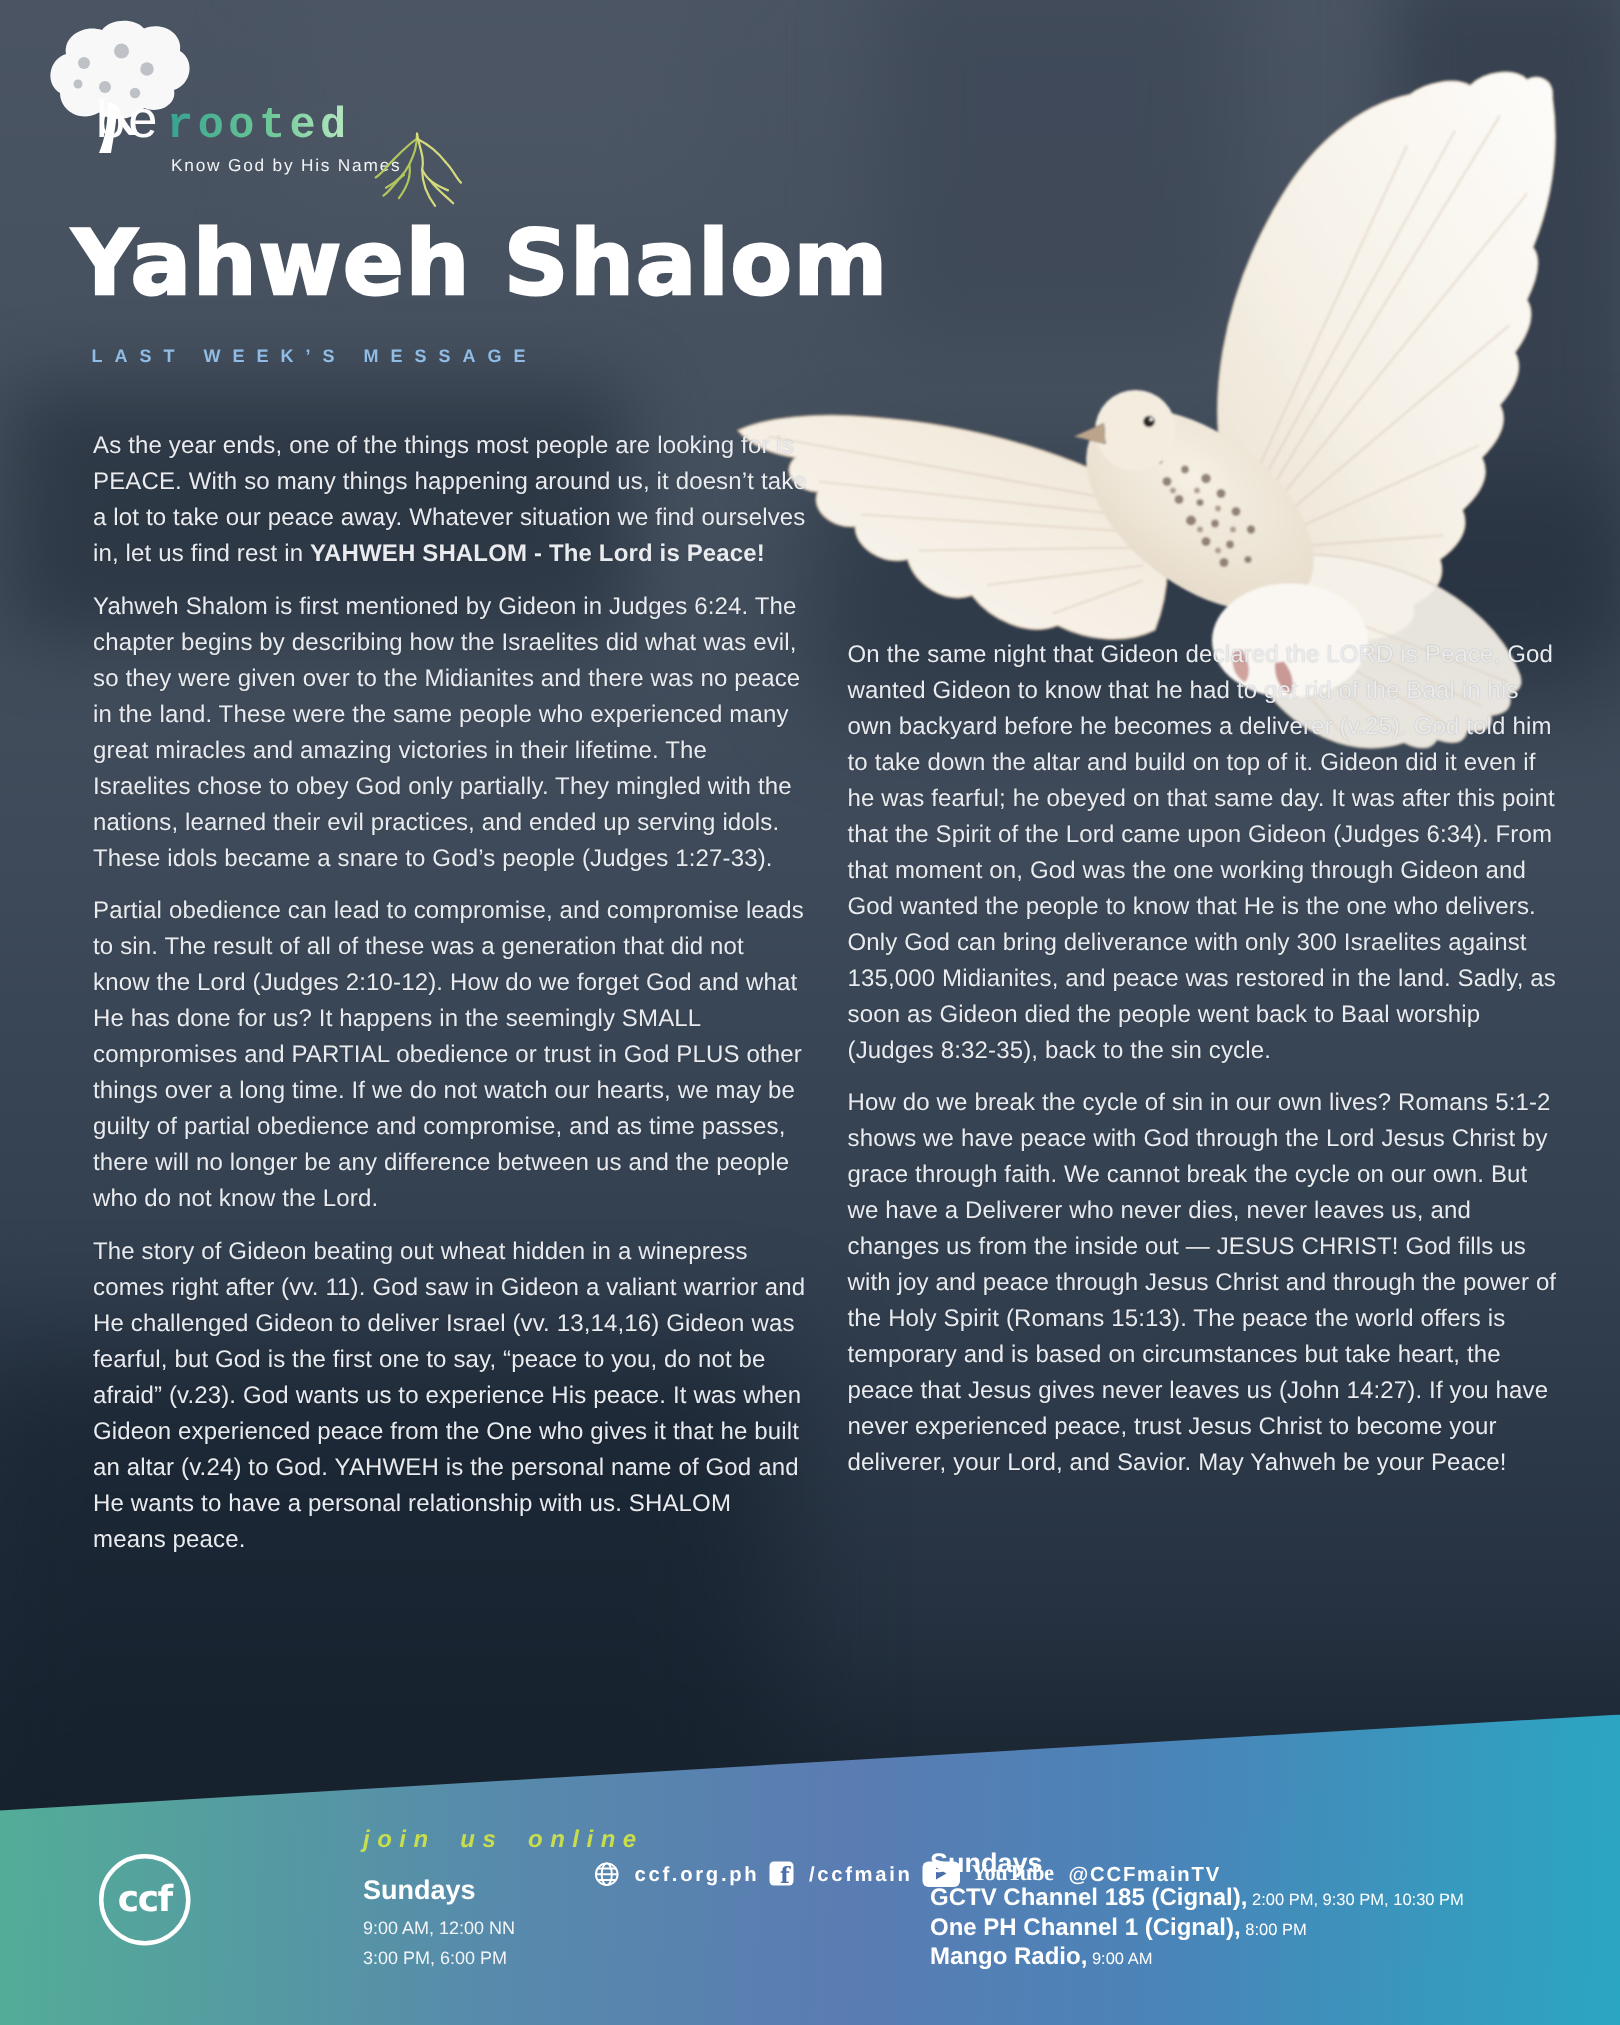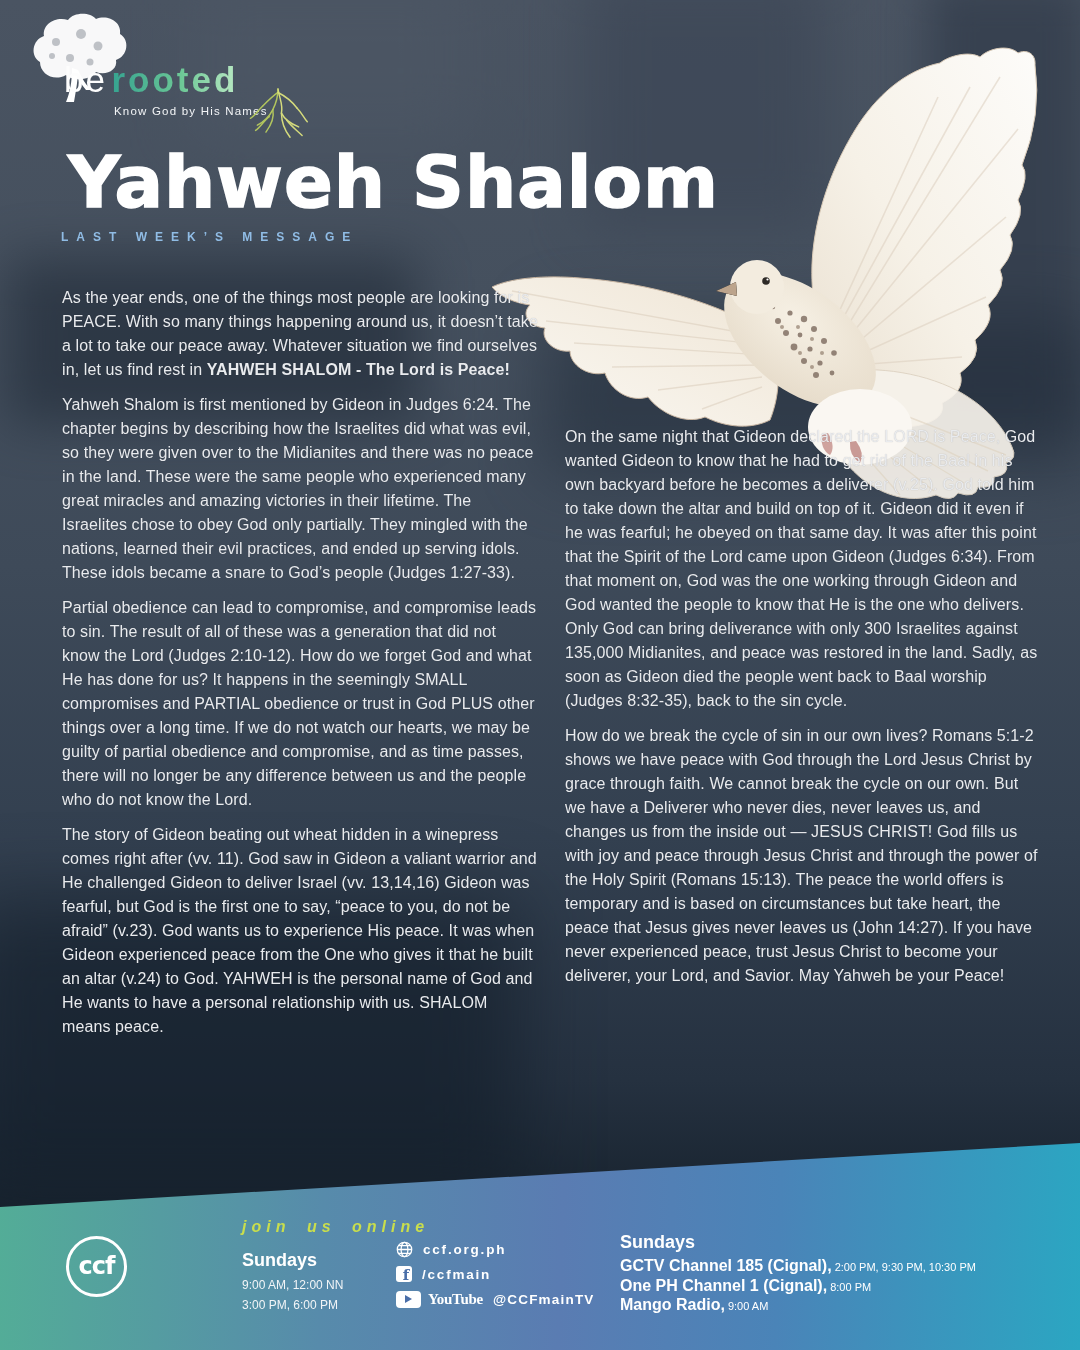--- a/index.html
+++ b/index.html
@@ -18,31 +18,31 @@
   .bg-s5{left:585px;top:-30px;width:240px;height:260px;background:#3a4454;filter:blur(28px);opacity:.6;}
   .bg-s6{left:-40px;top:900px;width:560px;height:300px;background:#121d29;filter:blur(40px);opacity:.6;}
 
   
   .dove{position:absolute;left:470px;top:35px;width:580px;height:485px;}
 
   
   .tree{position:absolute;left:26px;top:12px;width:104px;height:94px;}
   .brandline{position:absolute;left:64px;top:60px;white-space:nowrap;}
   .brand-be{font-size:35px;font-weight:400;color:#fdfdfd;letter-spacing:2px;}
-  .brand-rooted{font-size:35px;font-weight:bold;letter-spacing:3px;
-    font-family:Liberation Sans, sans-serif;
+  .brand-rooted{font-size:29px;font-weight:bold;letter-spacing:3px;
+    font-family:Liberation Mono, monospace;
     background:linear-gradient(90deg,#35a390 0%,#6cc796 55%,#b9e9c3 100%);
     -webkit-background-clip:text;background-clip:text;color:transparent;margin-top:19px;}
   .tagline{position:absolute;left:114px;top:105px;font-size:11.5px;color:#f2f4f6;
     letter-spacing:1.2px;}
   .roots{position:absolute;left:247px;top:86px;width:62px;height:56px;}
 
   
-  .title{position:absolute;left:68px;top:146px;font-family:"DejaVu Sans",sans-serif;
-    font-size:72px;font-weight:bold;color:#ffffff;letter-spacing:1px;line-height:1;text-align:right;
+  .title{position:absolute;left:48px;top:146px;font-family:"DejaVu Sans",sans-serif;
+    font-size:60px;font-weight:bold;color:#ffffff;letter-spacing:1px;line-height:1;text-align:right;
     -webkit-text-stroke:1.6px #ffffff;}
   .kicker{position:absolute;left:61px;top:230px;font-size:12px;font-weight:bold;
     color:#90bce5;letter-spacing:8px;}
 
   
   .article{position:absolute;left:62px;top:286px;width:979px;
     display:grid;grid-template-columns:476px 476px;column-gap:27px;}
   .article p{margin:0 0 11px 0;font-size:16px;line-height:24px;letter-spacing:.1px;
     color:#e9ebee;text-shadow:0 0 1px rgba(10,16,24,.25);}
   .col-right{padding-top:139px;}
@@ -55,21 +55,21 @@
     clip-path:polygon(0px 77px,1080px 13px,1080px 220px,0px 220px);}
   .ccf-logo{position:absolute;left:66px;top:1236px;width:55px;height:55px;border:3.5px solid #fff;
     border-radius:50%;display:flex;align-items:center;justify-content:center;}
   .ccf-logo span{font-family:"DejaVu Sans",sans-serif;font-weight:bold;font-size:24px;
     color:#fff;letter-spacing:-1px;transform:translateY(-1px);}
   .f-head{font-size:16px;font-weight:bold;color:#c9de4c;letter-spacing:5px;word-spacing:7px;font-style:italic;}
   .f-day{font-size:18px;font-weight:bold;color:#fff;}
   .online{position:absolute;left:242px;top:1218px;}
   .online .f-day{margin-top:14px;}
   .f-times{font-size:17px;line-height:20px;color:#f2f5f7;margin-top:3px;}
-  .links{position:absolute;left:396px;top:1240px;display:flex;flex-direction:column;gap:7px;}
+  .links{position:absolute;left:396px;top:1240px;display:flex;flex-direction:row;gap:7px;}
   .link-row{display:flex;align-items:center;gap:10px;height:18px;}
   .link-label{font-size:13.5px;font-weight:bold;letter-spacing:1.8px;color:#fff;}
   .fb-badge{width:16px;height:16px;background:#fff;border-radius:3px;display:flex;
     align-items:flex-end;justify-content:center;overflow:hidden;}
   .fb-badge span{font-family:"DejaVu Serif",serif;font-weight:bold;font-size:15px;
     color:#4a6ea8;line-height:14px;transform:translateX(2px);}
   .yt-badge{width:25px;height:17px;background:#fff;border-radius:4px;display:flex;
     align-items:center;justify-content:center;}
   .yt-badge i{display:block;width:0;height:0;border-top:4.5px solid transparent;
     border-bottom:4.5px solid transparent;border-left:7.5px solid #4a6ea8;}

